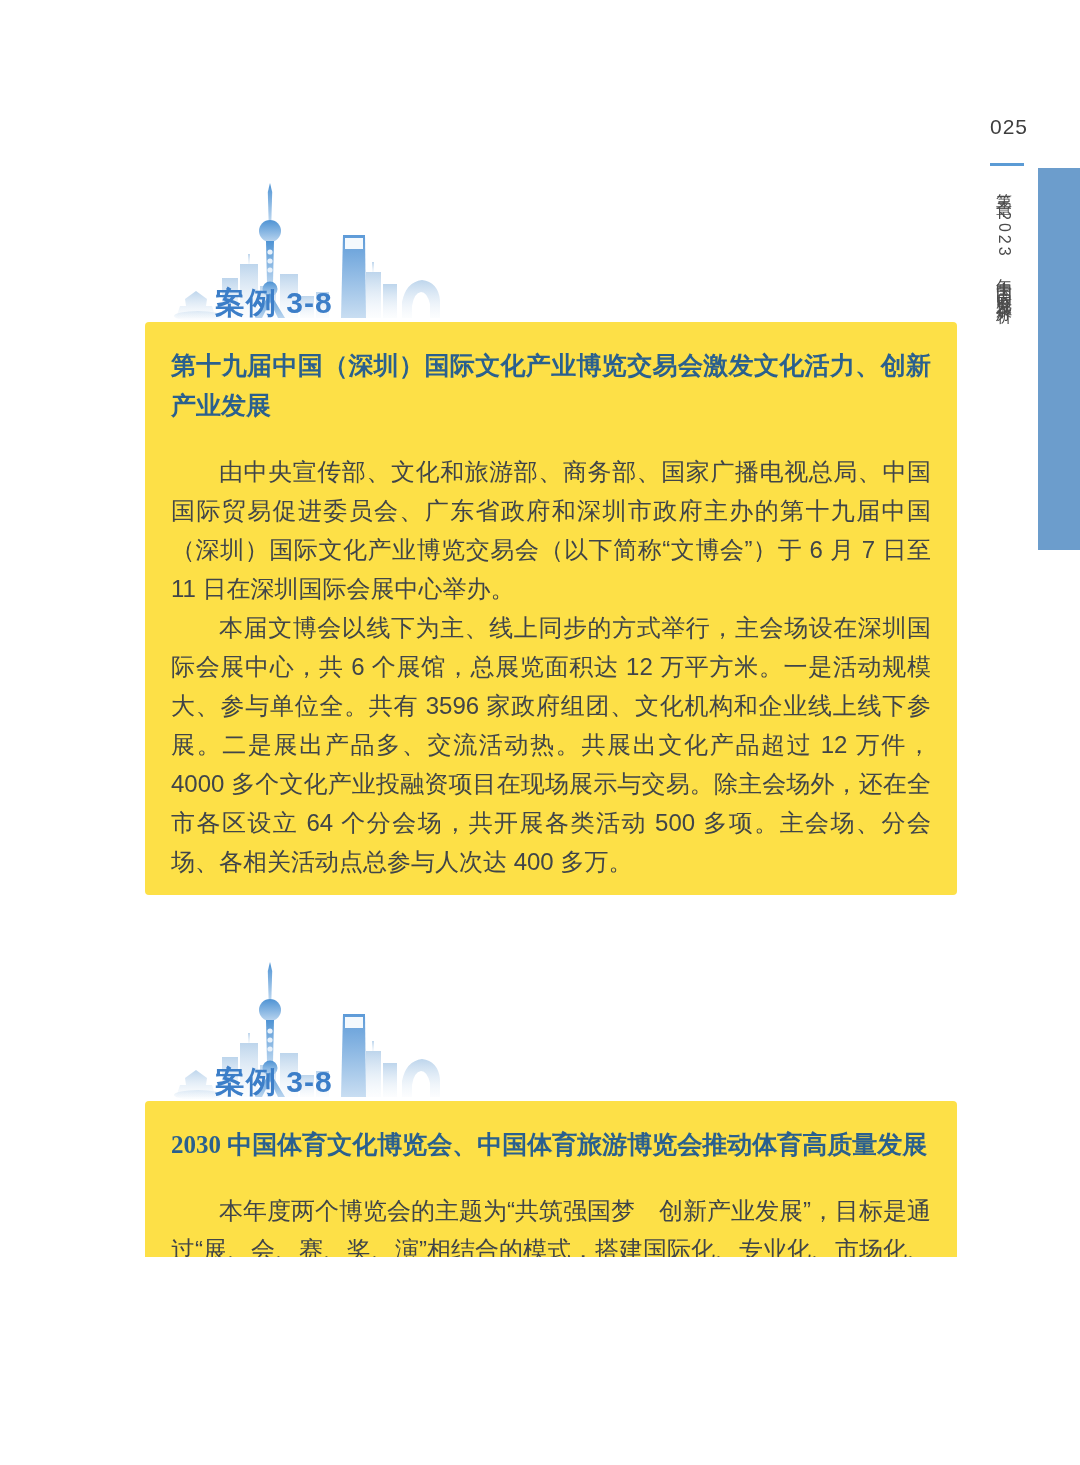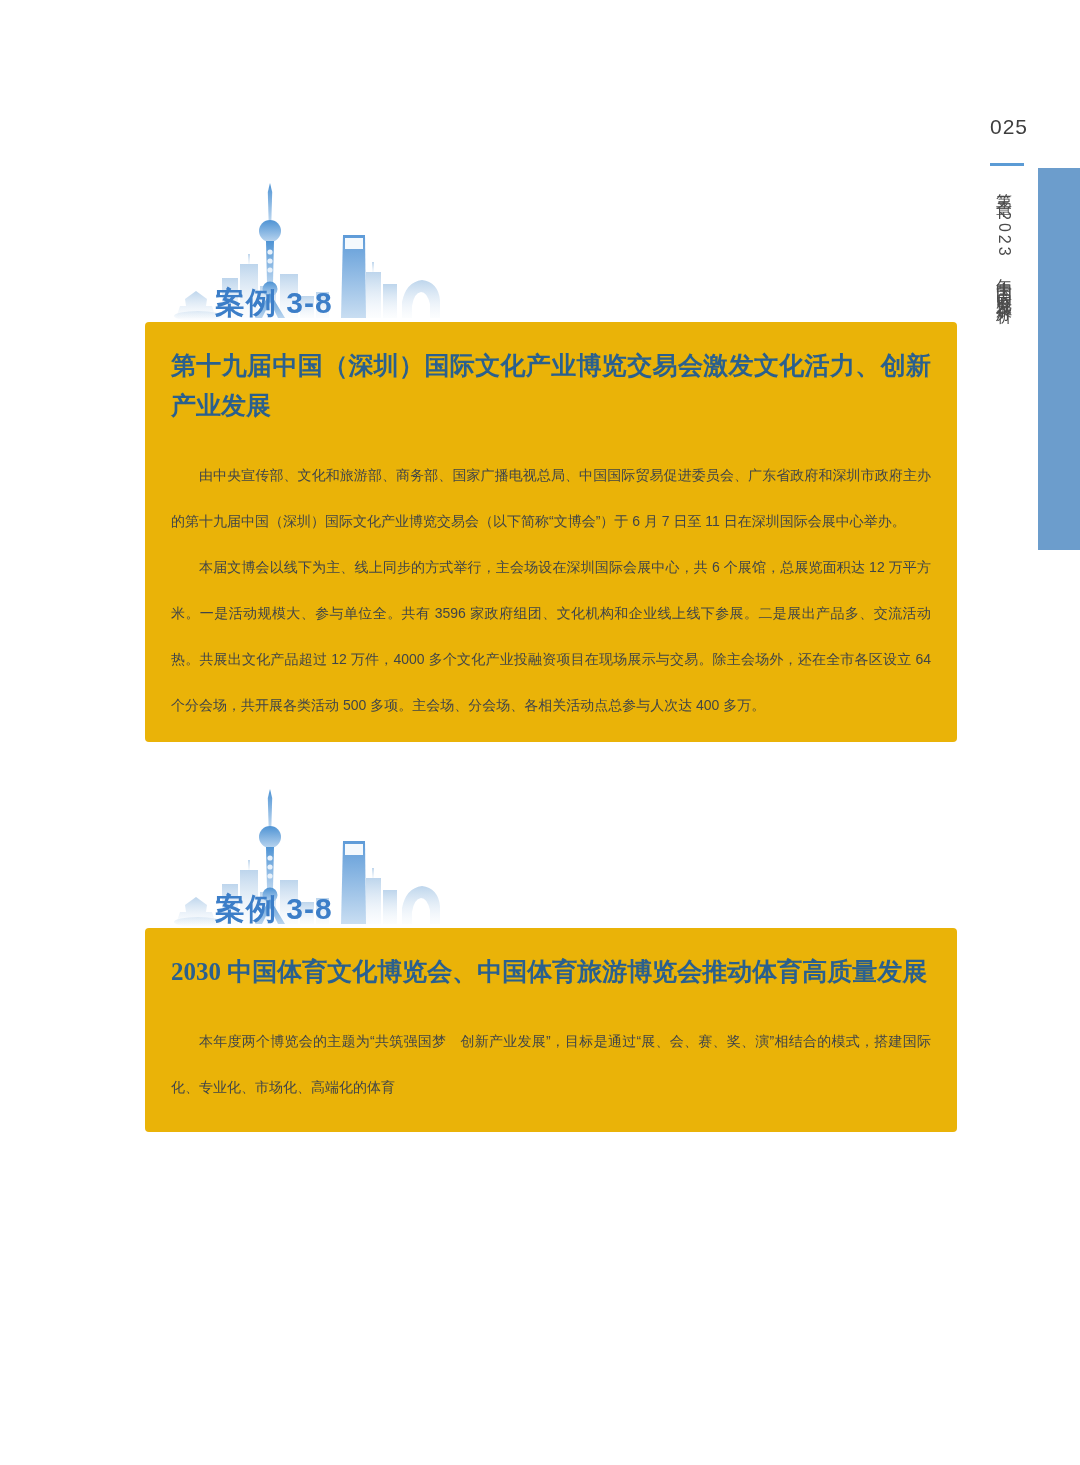--- a/index.html
+++ b/index.html
@@ -30,31 +30,31 @@
   
   .main { position:absolute; left:145px; top:180px; width:812px; }
   .case-header { position:relative; width:270px; height:140px; margin-left:25px; margin-bottom:2px; }
   .case-header .skyline { position:absolute; left:0; top:0; }
   .case-label {
     position:absolute; left:45px; bottom:-4px;
     font-size:30px; font-weight:bold; color:#3c7ec8; letter-spacing:1px;
     white-space:nowrap;
   }
   .case-box {
-    background:#eab308; border-radius:4px;
-    padding:24px 26px 14px 26px; margin-bottom:44px;
+    background:#fde047; border-radius:4px;
+    padding:24px 26px 14px 26px; margin-bottom:64px;
   }
   .case-box h2 {
     margin:0 0 26px 0;
     font-family:"Liberation Serif", serif;
     font-size:25px; line-height:40px; font-weight:bold; color:#2a608e;
     text-align:justify;
   }
   .case-box p {
-    margin:0; font-size:14px; line-height:46px; color:#404549;
+    margin:0; font-size:24px; line-height:39px; color:#404549;
     text-align:justify; text-indent:2em;
   }
   .case-box.clipped { padding-bottom:22px; }
 </style>
 </head>
 <body>
 
 <div class="page">
 
   <svg width="0" height="0" style="position:absolute" aria-hidden="true">

